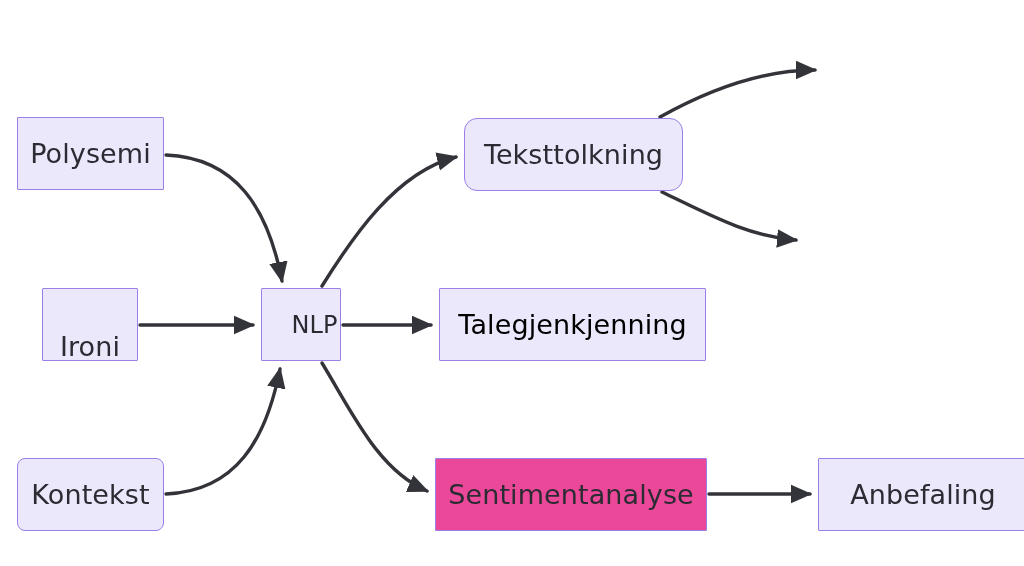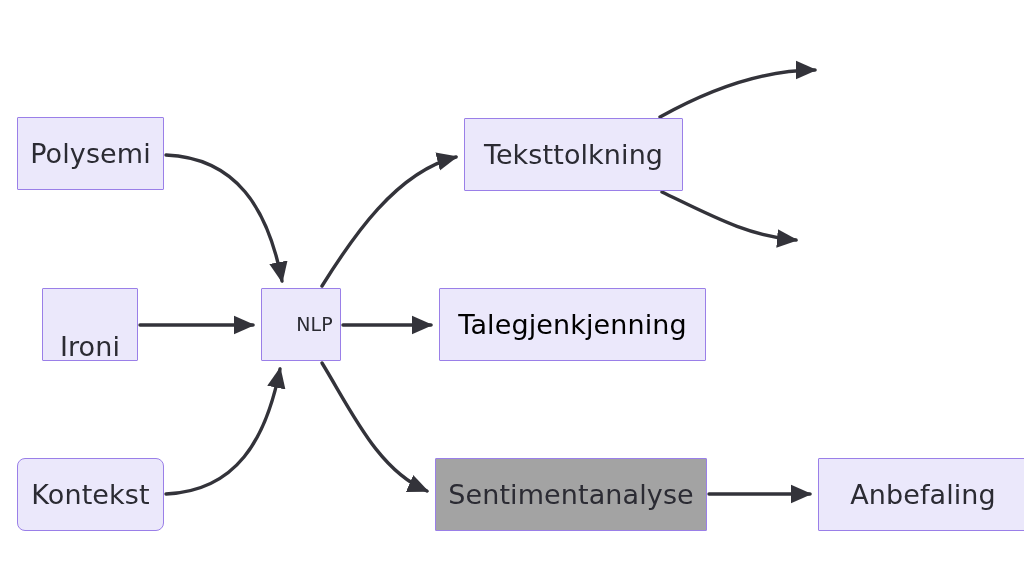--- a/index.html
+++ b/index.html
@@ -39,21 +39,21 @@
     line-height: 1;
     letter-spacing: 0.1px;
     white-space: nowrap;
     z-index: 2;
   }
   .node-label {
     display: block;
     padding: 0 2px;
   }
   .node-small {
-    font-size: 19px;
+    font-size: 24px;
     padding-left: 27px;
   }
 </style>
 </head>
 <body>
 
 <div id="canvas">
 
   <svg id="edges" viewBox="0 0 1024 566" xmlns="http://www.w3.org/2000/svg">
     <defs>
@@ -83,29 +83,29 @@
   </div>
 
   <div class="node" style="left: 17px; top: 458px; width: 147px; height: 73px; background: rgb(235, 232, 251); border-color: rgb(154, 127, 232); color: rgb(43, 43, 51); border-radius: 8px;">
     <span class="node-label">Kontekst</span>
   </div>
 
   <div class="node node-small" style="left: 261px; top: 288px; width: 80px; height: 73px; background: rgb(235, 232, 251); border-color: rgb(154, 127, 232); color: rgb(43, 43, 51);">
     <span class="node-label">NLP</span>
   </div>
 
-  <div class="node" style="left: 464px; top: 118px; width: 219px; height: 73px; background: rgb(235, 232, 251); border-color: rgb(154, 127, 232); color: rgb(43, 43, 51);">
+  <div class="node" style="left: 464px; top: 118px; width: 219px; height: 73px; background: rgb(235, 232, 251); border-color: rgb(154, 127, 232); color: rgb(43, 43, 51); border-radius: 13px;">
     <span class="node-label">Teksttolkning</span>
   </div>
 
   <div class="node" style="left: 439px; top: 288px; width: 267px; height: 73px; background: rgb(235, 232, 251); border-color: rgb(154, 127, 232); color: #000000;">
     <span class="node-label">Talegjenkjenning</span>
   </div>
 
-  <div class="node" style="left: 435px; top: 458px; width: 272px; height: 73px; background: #a3a3a3; border-color: rgb(154, 127, 232); color: rgb(43, 43, 51);">
+  <div class="node" style="left: 435px; top: 458px; width: 272px; height: 73px; background: #ec4899; border-color: rgb(154, 127, 232); color: rgb(43, 43, 51);">
     <span class="node-label">Sentimentanalyse</span>
   </div>
 
 
 
   <div class="node" style="left: 818px; top: 458px; width: 210px; height: 73px; background: rgb(235, 232, 251); border-color: rgb(154, 127, 232); color: rgb(43, 43, 51);">
     <span class="node-label">Anbefaling</span>
   </div>
 
 </div>

